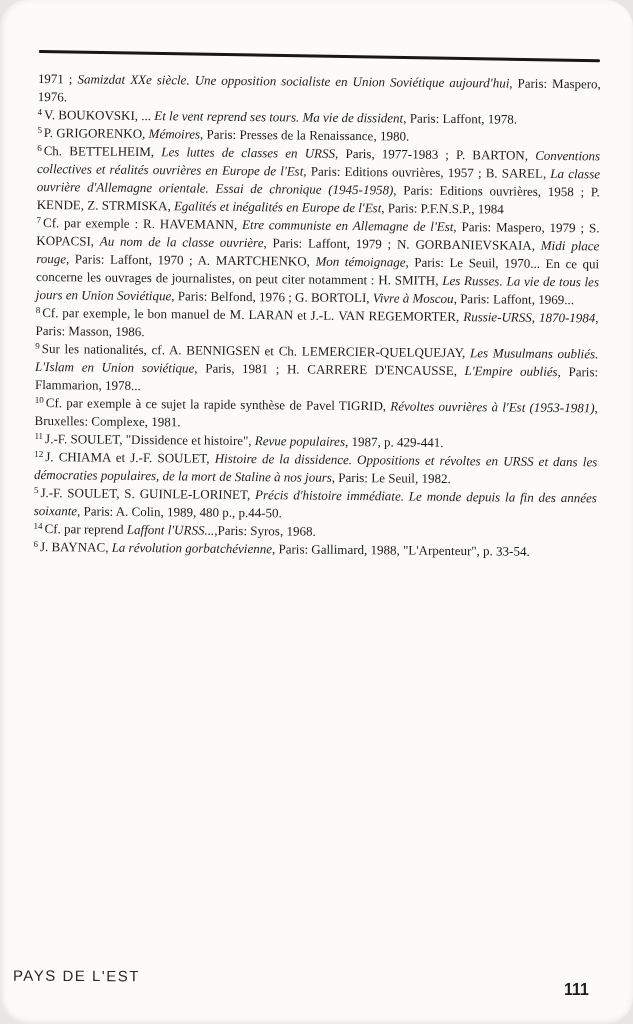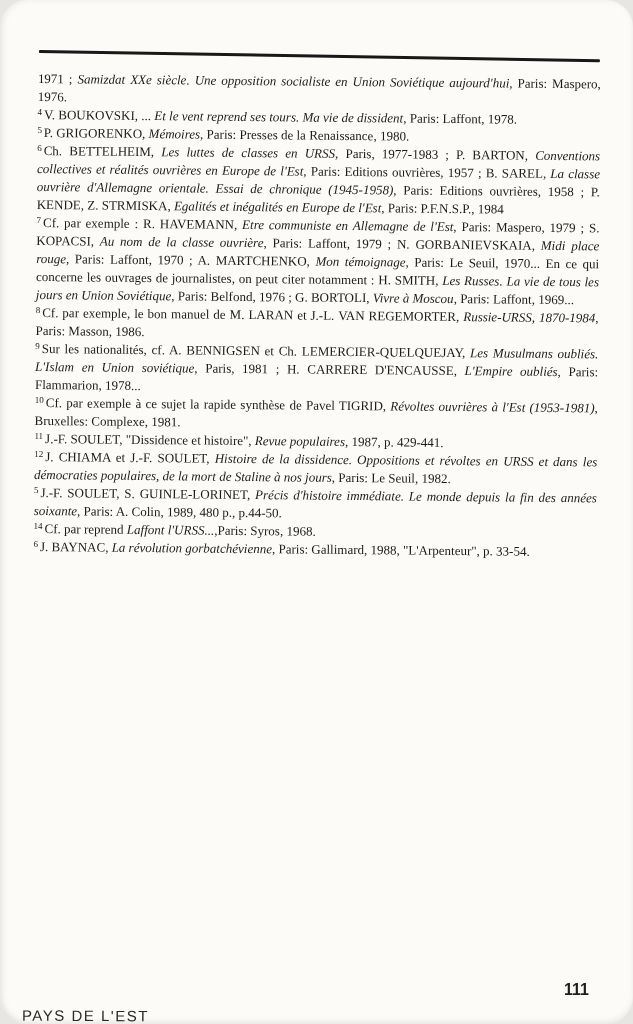--- a/index.html
+++ b/index.html
@@ -39,27 +39,26 @@
   .footnote { margin: 0; }
   .it { font-style: italic; }
   sup.fn-marker {
     font-size: 9px;
     line-height: 0;
     vertical-align: 4px;
     padding-right: 2px;
   }
   .footer-left {
     position: absolute;
-    left: 22px; top: 967px;
+    left: 13px; top: 967px;
     font-family: "Liberation Sans", sans-serif;
     font-size: 15px;
     letter-spacing: 1.5px;
     color: #2a2a2a;
     transform: rotate(0.3deg);
-    margin-top: 40px;
   }
   .footer-right {
     position: absolute;
     right: 44px; top: 981px;
     font-family: Liberation Sans, sans-serif;
     font-size: 16px;
     font-weight: bold;
     color: #1d1d1d;
   }
 </style>

